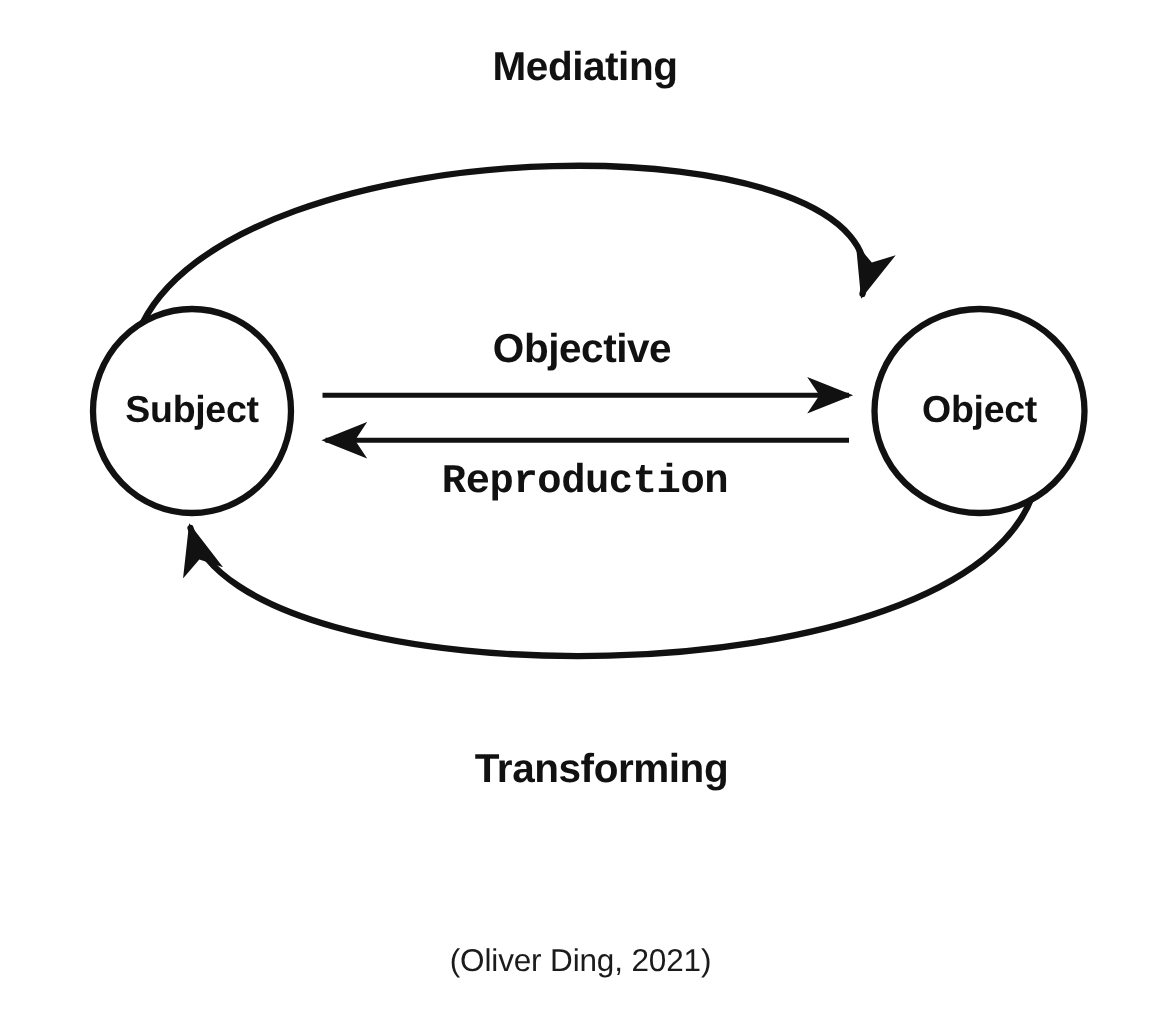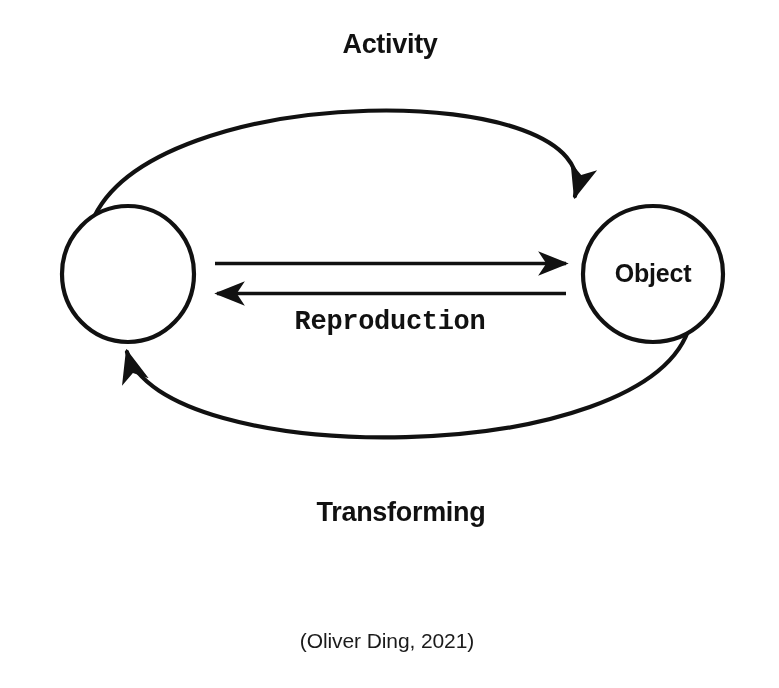--- a/index.html
+++ b/index.html
@@ -81,21 +81,23 @@
     <path d="M 690,325 C 650,470 160,470 127,352" fill="none" stroke="#111111" stroke-width="4.2" stroke-linecap="round" marker-end="url(#arrow-arc)"></path>
 
     <ellipse cx="128" cy="274" rx="66" ry="68" fill="#ffffff" stroke="#111111" stroke-width="4.2"></ellipse>
     <ellipse cx="653" cy="274" rx="70" ry="68" fill="#ffffff" stroke="#111111" stroke-width="4.2"></ellipse>
 
     <line x1="215" y1="263.5" x2="566" y2="263.5" stroke="#111111" stroke-width="3.4" marker-end="url(#arrow-r)"></line>
 
     <line x1="566" y1="293.5" x2="217" y2="293.5" stroke="#111111" stroke-width="3.4" marker-end="url(#arrow-l)"></line>
   </svg>
 
+  <div class="lbl node-label center-x" style="left:128px; top:261px;">Subject</div>
   <div class="lbl node-label center-x" style="left:653px; top:261px;">Object</div>
 
-  <div class="lbl edge-label center-x" style="left:390px; top:31px;">Activity</div>
+  <div class="lbl edge-label center-x" style="left:390px; top:31px;">Mediating</div>
+  <div class="lbl edge-label center-x" style="left:388px; top:219px;">Objective</div>
   <div class="lbl edge-label center-x" style="left:390px; top:309px;font-family:Liberation Mono, monospace;">Reproduction</div>
   <div class="lbl edge-label center-x" style="left:401px; top:499px;">Transforming</div>
 
   <div class="lbl caption-sub center-x" style="left:387px; top:630px;">(Oliver Ding, 2021)</div>
 
 </div>
 
 </body></html>

